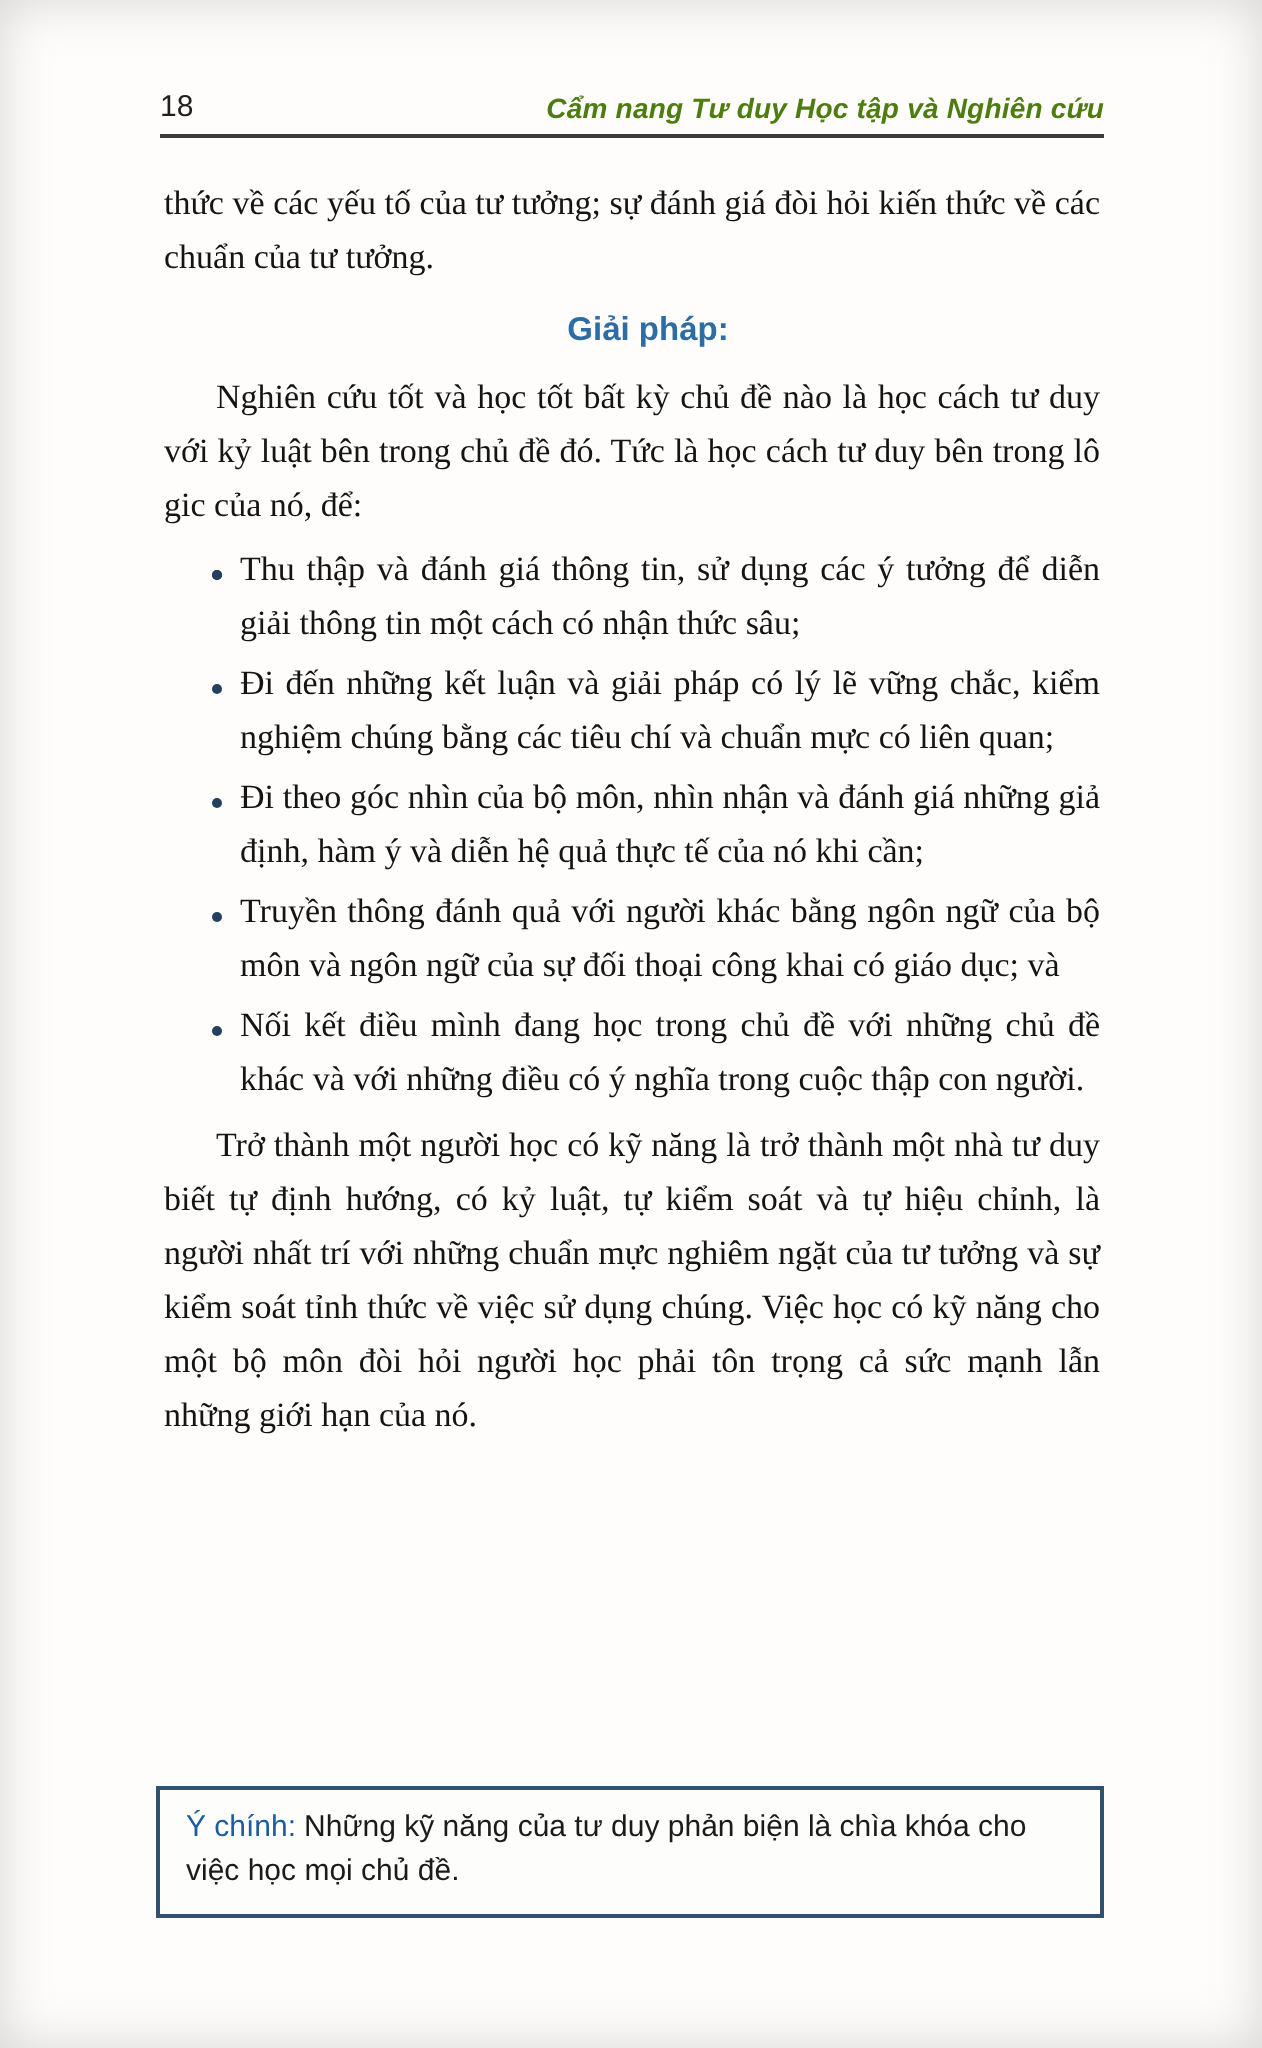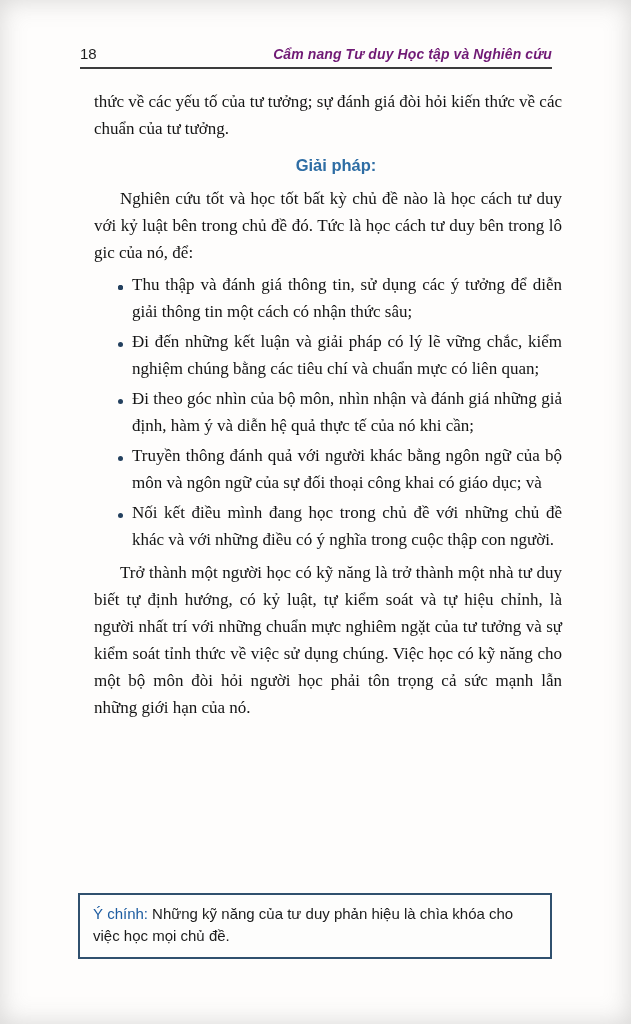--- a/index.html
+++ b/index.html
@@ -27,26 +27,26 @@
     position: absolute;
     top: 32px; left: 80px; width: 472px;
     display: flex; justify-content: space-between; align-items: flex-end;
     border-bottom: 2px solid #3c3c3c;
     padding-bottom: 5px;
     font-family: "Liberation Sans", sans-serif;
   }
   .page-num { font-size: 15px; color: #1f1f1f; }
   .running-title {
     font-size: 14px; font-style: italic; font-weight: 600;
-    color: #701a75; letter-spacing: 0.1px; margin-top: 14px;
+    color: #4d7c0f; letter-spacing: 0.1px; margin-top: 14px;
   }
 
   .content {
     position: absolute;
-    top: 88px; left: 94px; width: 468px;
+    top: 88px; left: 82px; width: 468px;
     font-size: 17px; line-height: 27px;
     color: #141414;
     text-align: justify;
   }
   .content p { margin: 0 0 5px 0; }
   p.indent { text-indent: 26px; }
 
   .section-heading {
     font-family: "Liberation Sans", sans-serif;
     color: #2e6da4;
@@ -126,16 +126,16 @@
         <span class="dot"></span>
         <span>Nối kết điều mình đang học trong chủ đề với những chủ đề khác và với những điều có ý nghĩa trong cuộc thập con người.</span>
       </div>
     </div>
 
     <p class="indent">Trở thành một người học có kỹ năng là trở thành một nhà tư duy biết tự định hướng, có kỷ luật, tự kiểm soát và tự hiệu chỉnh, là người nhất trí với những chuẩn mực nghiêm ngặt của tư tưởng và sự kiểm soát tỉnh thức về việc sử dụng chúng. Việc học có kỹ năng cho một bộ môn đòi hỏi người học phải tôn trọng cả sức mạnh lẫn những giới hạn của nó.</p>
 
   </div>
 
   <div class="key-box">
-    <span class="label">Ý chính:</span><span>Những kỹ năng của tư duy phản hiệu là chìa khóa cho việc học mọi chủ đề.</span>
+    <span class="label">Ý chính:</span><span>Những kỹ năng của tư duy phản biện là chìa khóa cho việc học mọi chủ đề.</span>
   </div>
 
 </div>
 
 </body></html>

